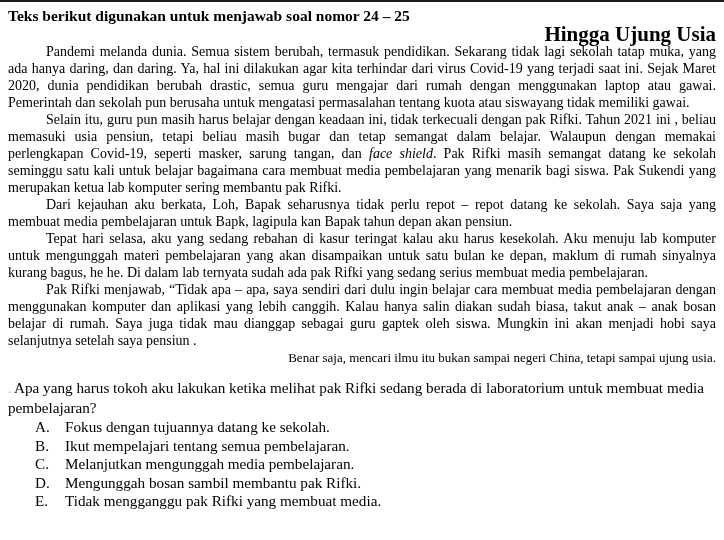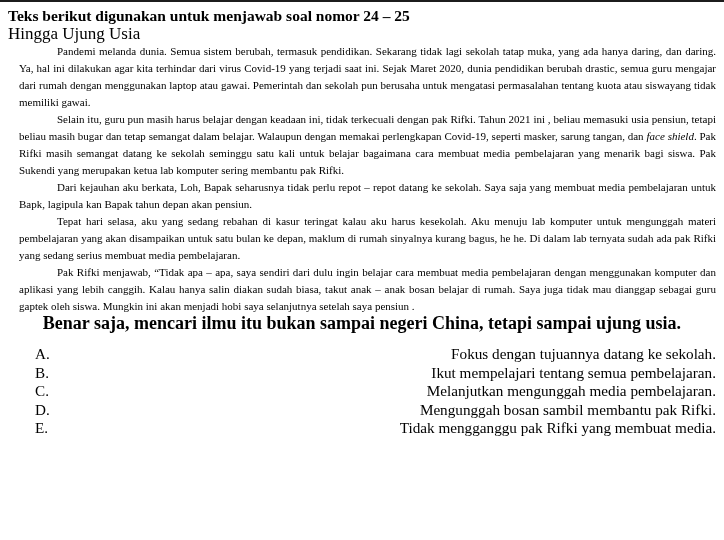--- a/index.html
+++ b/index.html
@@ -14,58 +14,56 @@
     width: 724px; height: 416px;
     border-top: 2px solid #1c1c1c;
     padding: 5px 8px 0 8px;
   }
   .instruction {
     font-weight: bold;
     font-size: 15.5px;
     line-height: 18px;
   }
   .passage-title {
-    font-weight: normal;
-    text-align: left;
-    font-size: 17px;
+    font-weight: bold;
+    text-align: right;
+    font-size: 21px;
     line-height: 18px;
   }
   .para {
-    font-size: 11px;
+    font-size: 14px;
     line-height: 17px;
     text-align: justify;
     text-indent: 38px;
-    margin-left: 11px;
   }
   .para .it { font-style: italic; }
   .closing-line {
-    font-size: 18px;
+    font-size: 13px;
     line-height: 17px;
-    text-align: center;
+    text-align: right;
     text-indent: 0;
-    font-weight: bold;
   }
   .question-block {
     margin-top: 13px;
     font-size: 15.2px;
     line-height: 18.5px;
   }
   .question-line { padding-left: 0; }
   .q-prefix { color: #aaaaaa; margin-right: 3px; font-size: 12px; }
   .options { margin-top: 1px; }
   .option-row {
     display: flex;
     margin-left: 27px;
     line-height: 18.5px;
   }
   .option-letter {
     width: 30px;
     flex: 0 0 30px;
   }
-  .option-text { flex: 1; text-align: right; }
+  .option-text { flex: 1; }
 </style>
 </head>
 <body>
 
 <div class="page">
 
   <div class="instruction">Teks berikut digunakan untuk menjawab soal nomor 24 – 25</div>
 
   <div class="passage-title">Hingga Ujung Usia</div>
 
@@ -75,20 +73,21 @@
 
   <p class="para"><span>Dari kejauhan aku berkata, Loh, Bapak seharusnya tidak perlu repot – repot datang ke sekolah. Saya saja yang membuat media pembelajaran untuk Bapk, lagipula kan Bapak tahun depan akan pensiun.</span></p>
 
   <p class="para"><span>Tepat hari selasa, aku yang sedang rebahan di kasur teringat kalau aku harus kesekolah. Aku menuju lab komputer untuk mengunggah materi pembelajaran yang akan disampaikan untuk satu bulan ke depan, maklum di rumah sinyalnya kurang bagus, he he. Di dalam lab ternyata sudah ada pak Rifki yang sedang serius membuat media pembelajaran.</span></p>
 
   <p class="para"><span>Pak Rifki menjawab, “Tidak apa – apa, saya sendiri dari dulu ingin belajar cara membuat media pembelajaran dengan menggunakan komputer dan aplikasi yang lebih canggih. Kalau hanya salin diakan sudah biasa, takut anak – anak bosan belajar di rumah. Saya juga tidak mau dianggap sebagai guru gaptek oleh siswa. Mungkin ini akan menjadi hobi saya selanjutnya setelah saya pensiun .</span></p>
 
   <p class="closing-line">Benar saja, mencari ilmu itu bukan sampai negeri China, tetapi sampai ujung usia.</p>
 
   <div class="question-block">
+    <div class="question-line"><span class="q-prefix">.</span><span>Apa yang harus tokoh aku lakukan ketika melihat pak Rifki sedang berada di laboratorium untuk membuat media pembelajaran?</span></div>
 
     <div class="options">
 
       <div class="option-row">
         <span class="option-letter">A.</span>
         <span class="option-text">Fokus dengan tujuannya datang ke sekolah.</span>
       </div>
 
       <div class="option-row">
         <span class="option-letter">B.</span>

